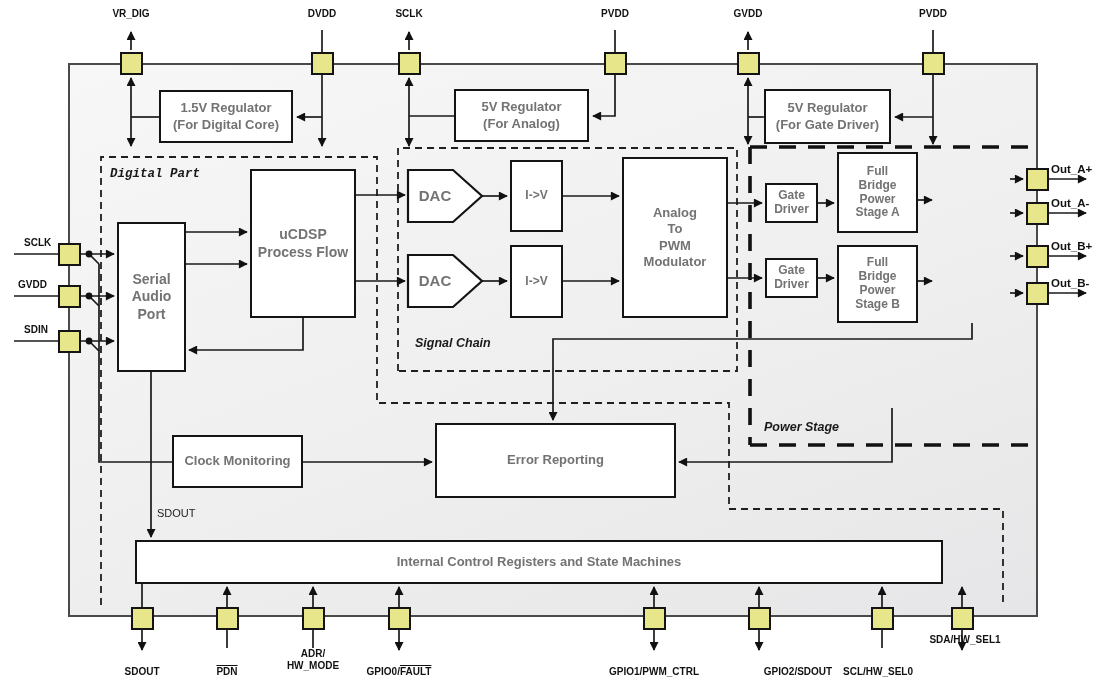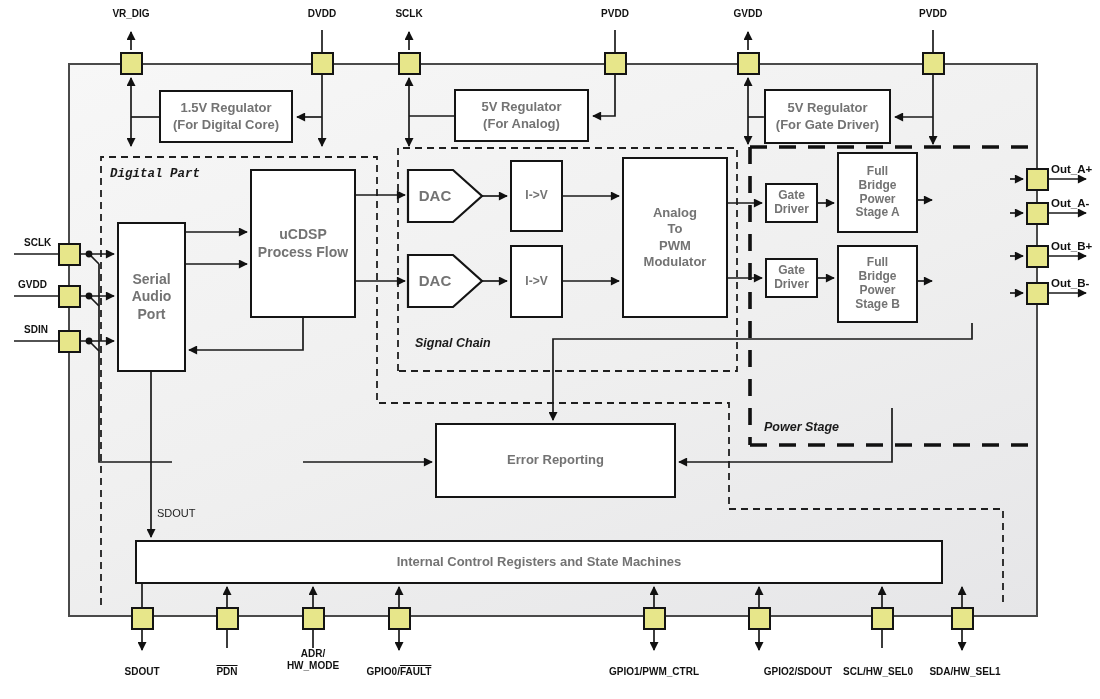--- a/index.html
+++ b/index.html
@@ -160,20 +160,21 @@
   <div class="blk small" style="left:765px;top:258px;width:53px;height:40px;">Gate
 Driver</div>
   <div class="blk small" style="left:837px;top:152px;width:81px;height:81px;">Full
 Bridge
 Power
 Stage A</div>
   <div class="blk small" style="left:837px;top:245px;width:81px;height:78px;">Full
 Bridge
 Power
 Stage B</div>
+  <div class="blk" style="left:172px;top:435px;width:131px;height:53px;">Clock Monitoring</div>
   <div class="blk" style="left:435px;top:423px;width:241px;height:75px;">Error Reporting</div>
   <div class="blk" style="left:135px;top:540px;width:808px;height:44px;">Internal Control Registers and State Machines</div>
 
   <div class="note" style="left:157px;top:507px;">SDOUT</div>
 
   <div class="pad" style="left:120px;top:52px;"></div>
   <div class="pad" style="left:311px;top:52px;"></div>
   <div class="pad" style="left:398px;top:52px;"></div>
   <div class="pad" style="left:604px;top:52px;"></div>
   <div class="pad" style="left:737px;top:52px;"></div>
@@ -214,15 +215,15 @@
   <div class="lbl sm" style="left:1051px;top:277px;width:48px;text-align:left;">Out_B-</div>
 
   <div class="lbl" style="left:92px;top:666px;width:100px;">SDOUT</div>
   <div class="lbl" style="left:177px;top:666px;width:100px;"><span class="ov">PDN</span></div>
   <div class="lbl" style="left:263px;top:648px;width:100px;">ADR/
 HW_MODE</div>
   <div class="lbl" style="left:334px;top:666px;width:130px;"><span>GPIO0/</span><span class="ov">FAULT</span></div>
   <div class="lbl" style="left:584px;top:666px;width:140px;">GPIO1/PWM_CTRL</div>
   <div class="lbl" style="left:702px;top:666px;width:120px;padding-left:36px;">GPIO2/SDOUT</div>
   <div class="lbl" style="left:818px;top:666px;width:120px;">SCL/HW_SEL0</div>
-  <div class="lbl" style="left:905px;top:666px;width:120px;">SDA/HW_SEL1</div>
+  <div class="lbl" style="left:905px;top:634px;width:120px;">SDA/HW_SEL1</div>
 
 </div>
 
 </body></html>

